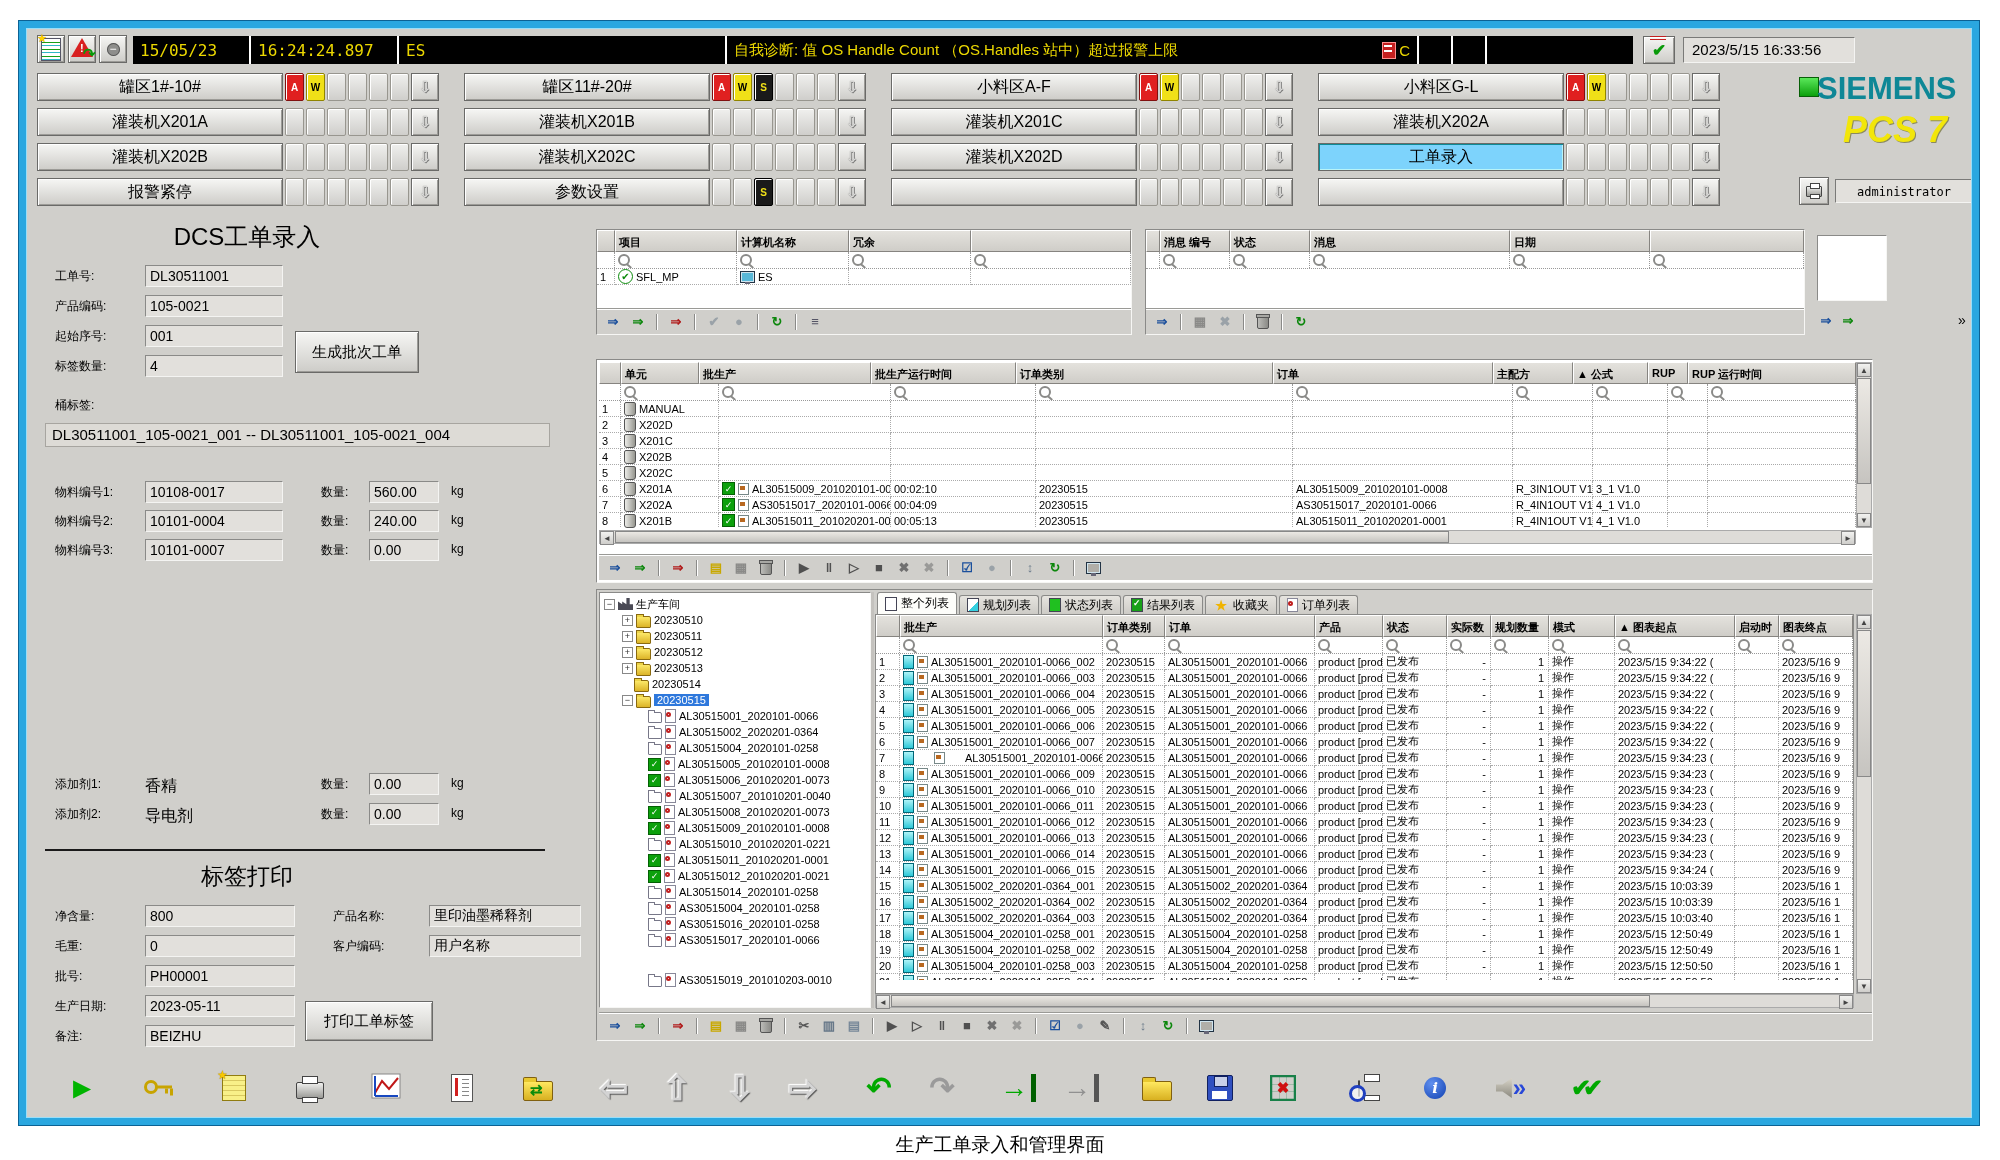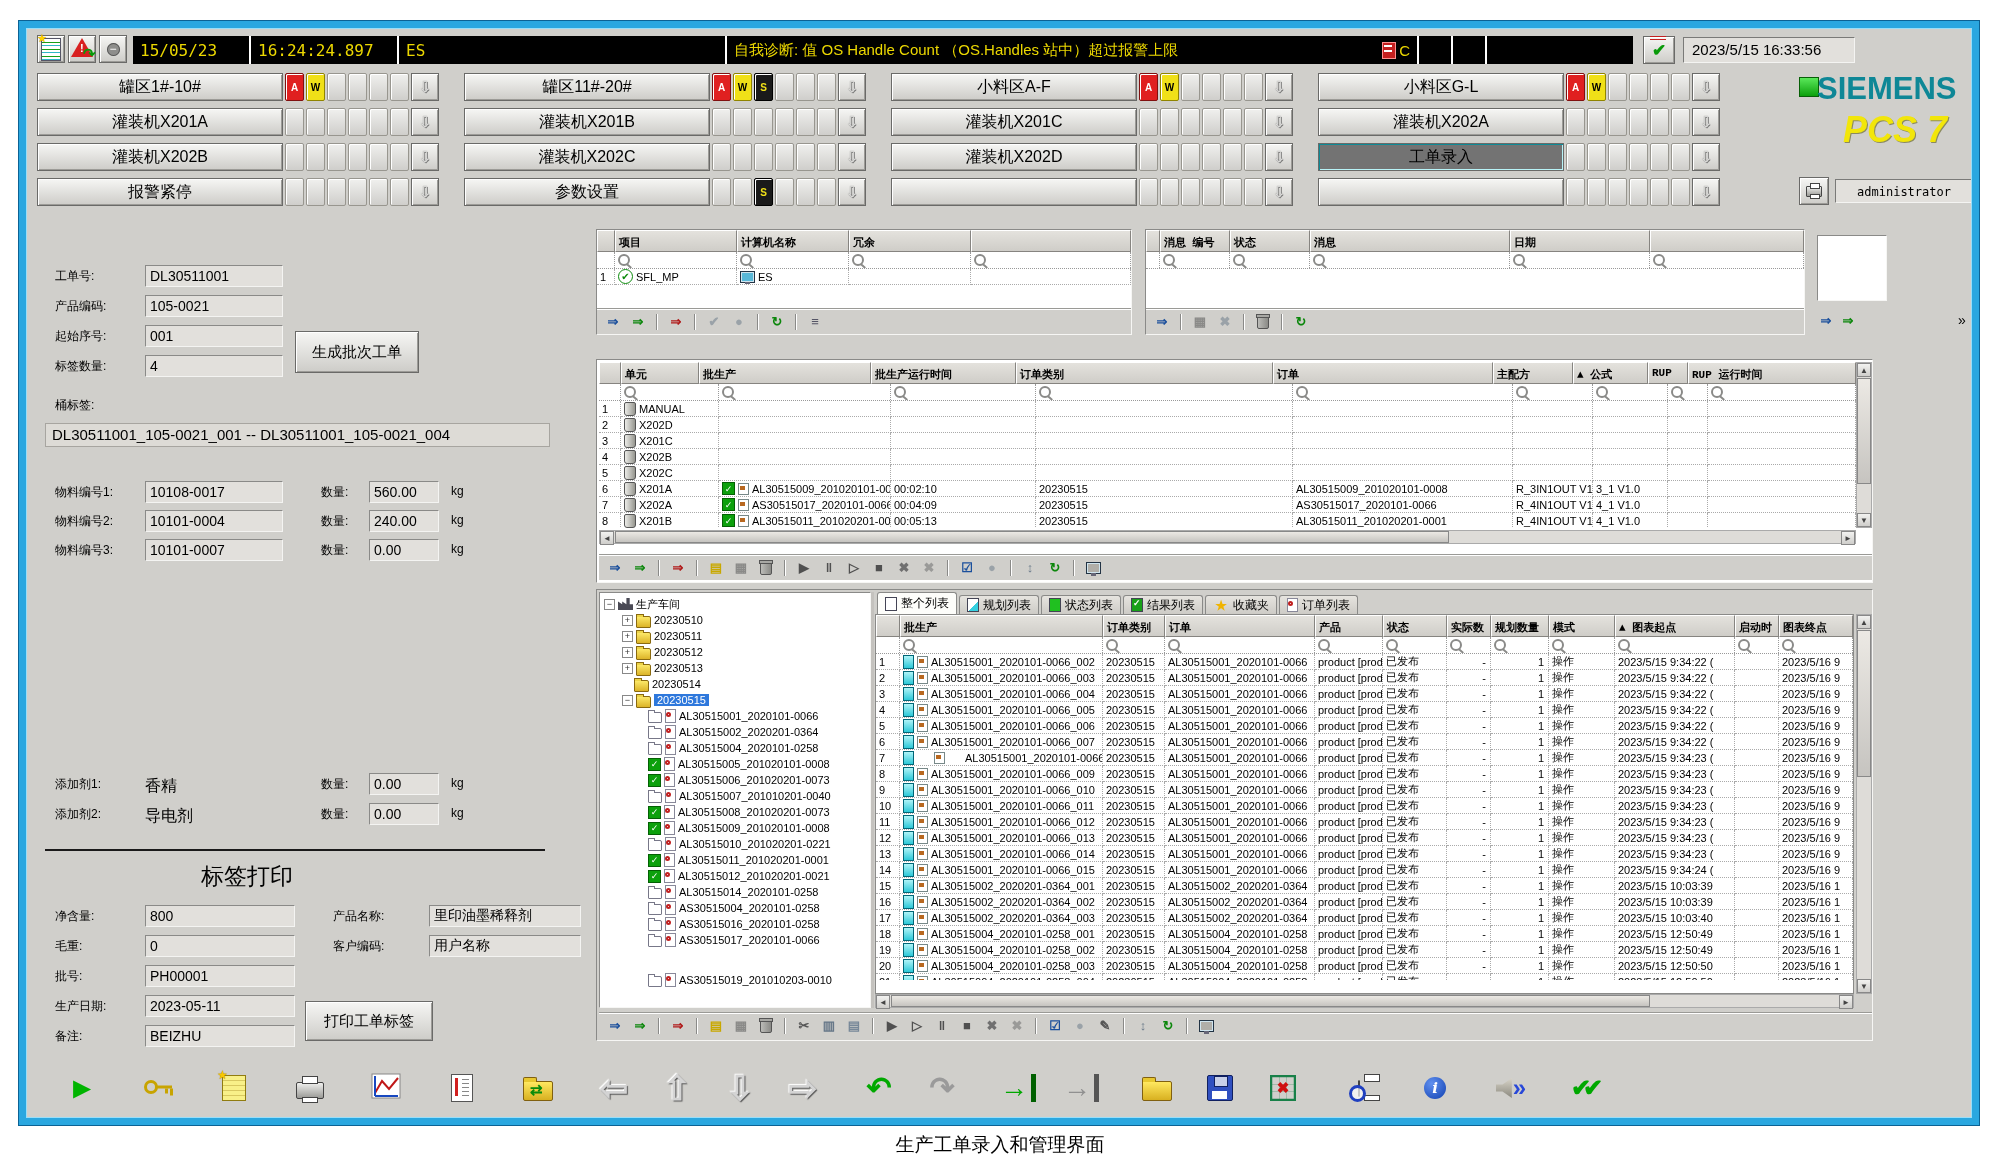--- a/index.html
+++ b/index.html
@@ -32,21 +32,21 @@
   .s-warn{position:relative;width:0;height:0;border-left:11px solid transparent;border-right:11px solid transparent;border-bottom:19px solid #d82020;margin-top:-4px;}
   .s-warn::before{content:"!";position:absolute;left:-2px;top:4px;color:#fff;font-weight:bold;font-size:11px;}
   .s-warn::after{content:"↷";position:absolute;left:1px;top:7px;color:#0a9a0a;font-weight:bold;font-size:15px;}
   .s-supp{width:16px;height:18px;display:flex;align-items:center;justify-content:center;}
   .s-supp::before{content:"−";color:#fff;background:#8e8e8c;width:13px;height:13px;border-radius:50%;font-size:12px;line-height:12px;text-align:center;box-shadow:inset 0 0 0 1px #555;}
 
   
   #navGrid{position:absolute;left:10px;top:44px;display:grid;grid-template-columns:repeat(4,418px);grid-auto-rows:28px;column-gap:9px;row-gap:7px;}
   .navgroup{display:flex;align-items:stretch;gap:2px;}
   .navbtn{flex:0 0 246px;font-size:16px;color:#000;overflow:hidden;white-space:nowrap;padding:0;}
-  .navbtn.active{background:#737373;box-shadow:inset 1px 1px 0 #0e8a96,inset -1px -1px 0 #b8f4f8;}
+  .navbtn.active{background:#7dd3fc;box-shadow:inset 1px 1px 0 #0e8a96,inset -1px -1px 0 #b8f4f8;}
   .cells{display:flex;gap:2px;}
   .navcell{width:19px;background:linear-gradient(#f0f0ee,#cfcecb);border:1px solid #98968f;border-radius:2px;box-shadow:inset 1px 1px 0 #fff;font-size:10px;font-weight:bold;display:flex;align-items:center;justify-content:center;box-sizing:border-box;}
   .navcell.a{background:#e02020;color:#fff;border-color:#801010;}
   .navcell.w{background:#f0e018;color:#000;border-color:#908400;}
   .navcell.s{background:#1a1a1a;color:#f0e018;border-color:#000;}
   .navarrow{width:28px;font-size:15px;color:#e8e8e6;text-shadow:0 0 1px #555,1px 1px 0 #777;padding:0;}
 
   
   .ind{position:absolute;left:1772px;top:48px;width:18px;height:18px;background:linear-gradient(#5ae85a,#0ca00c);border:1px solid #076007;}
   .siemens{position:absolute;left:1790px;top:42px;width:156px;font-size:31px;font-weight:bold;letter-spacing:0px;color:#0e8796;}
@@ -61,21 +61,21 @@
   #form{position:absolute;left:10px;top:190px;width:548px;height:848px;}
   .ftitle{position:absolute;left:0;width:420px;text-align:center;font-size:24px;color:#000;}
   .flab{position:absolute;font-size:12px;white-space:nowrap;}
   .ftext{position:absolute;font-size:16px;white-space:nowrap;}
   .fin{position:absolute;height:22px;background:#e2e0dc;border:1px solid;border-color:#8a8a88 #f4f4f2 #f4f4f2 #8a8a88;font-size:14px;font-family:"Liberation Sans",sans-serif;padding:0 4px;box-sizing:border-box;}
   .barrel{position:absolute;height:24px;background:#dddbd6;border:1px solid #a7a5a0;font-size:15px;padding:2px 6px;box-sizing:border-box;white-space:nowrap;overflow:hidden;}
   .fbtn{position:absolute;font-size:15px;}
   .divider{position:absolute;left:8px;width:500px;height:2px;background:#1a1a1a;}
 
   
-  .thead{display:flex;height:22px;font-family:Liberation Mono, monospace;}
+  .thead{display:flex;height:22px;}
   .hc{box-sizing:border-box;border:1px solid;border-color:#fff #868480 #868480 #fff;background:linear-gradient(#e4e2dd,#cfcdc8);font-weight:bold;font-size:11px;padding:4px 0 0 3px;overflow:hidden;white-space:nowrap;flex-shrink:0;}
   .tfilter{display:flex;height:16px;background:#fff;border-bottom:1px dotted #999;}
   .fc{box-sizing:border-box;border-right:1px dotted #999;overflow:hidden;flex-shrink:0;}
   .trow{display:flex;height:16px;background:#fff;flex-shrink:0;}
   .tcell{box-sizing:border-box;border-right:1px dotted #aaa;border-bottom:1px dotted #aaa;font-size:11px;padding-left:3px;overflow:hidden;white-space:nowrap;display:flex;align-items:center;gap:3px;flex-shrink:0;}
   .right{justify-content:flex-end;padding-right:4px;}
   .ptoolbar{display:flex;align-items:center;gap:3px;padding:0 5px;border-top:1px solid #9a9a96;box-shadow:0 1px 0 #fff inset;background:#d0cfcb;height:26px;box-sizing:border-box;}
   .tbtn{width:22px;height:22px;display:inline-flex;align-items:center;justify-content:center;background:transparent;border:1px solid transparent;padding:0;}
   .tbsep{width:1px;height:16px;background:#8a8a88;border-right:1px solid #fff;margin:0 4px;flex-shrink:0;}
   .ic{display:inline-flex;align-items:center;justify-content:center;width:16px;height:16px;font-size:13px;line-height:1;font-weight:bold;flex-shrink:0;}
@@ -381,20 +381,21 @@
 
       <span class="ind"></span>
       <div class="siemens">SIEMENS</div>
       <div class="pcs7">PCS 7</div>
       <button class="printbtn btn3d">
           <span class="mini-printer"></span>
         </button>
       <div class="adminfield">administrator</div>
 
       <div id="form">
+        <div class="ftitle" style="top:2px;">DCS工单录入</div>
 
         <span class="flab" style="left:18px;top:49px;">工单号:</span>
         <input class="fin" style="left: 108px; top: 46px; width: 138px;" readonly="" value="DL30511001">
         <span class="flab" style="left:18px;top:79px;">产品编码:</span>
         <input class="fin" style="left: 108px; top: 76px; width: 138px;" readonly="" value="105-0021">
         <span class="flab" style="left:18px;top:109px;">起始序号:</span>
         <input class="fin" style="left: 108px; top: 106px; width: 138px;" readonly="" value="001">
         <span class="flab" style="left:18px;top:139px;">标签数量:</span>
         <input class="fin" style="left: 108px; top: 136px; width: 138px;" readonly="" value="4">
         <button class="fbtn btn3d" style="left:258px;top:112px;width:124px;height:42px;">生成批次工单</button>

